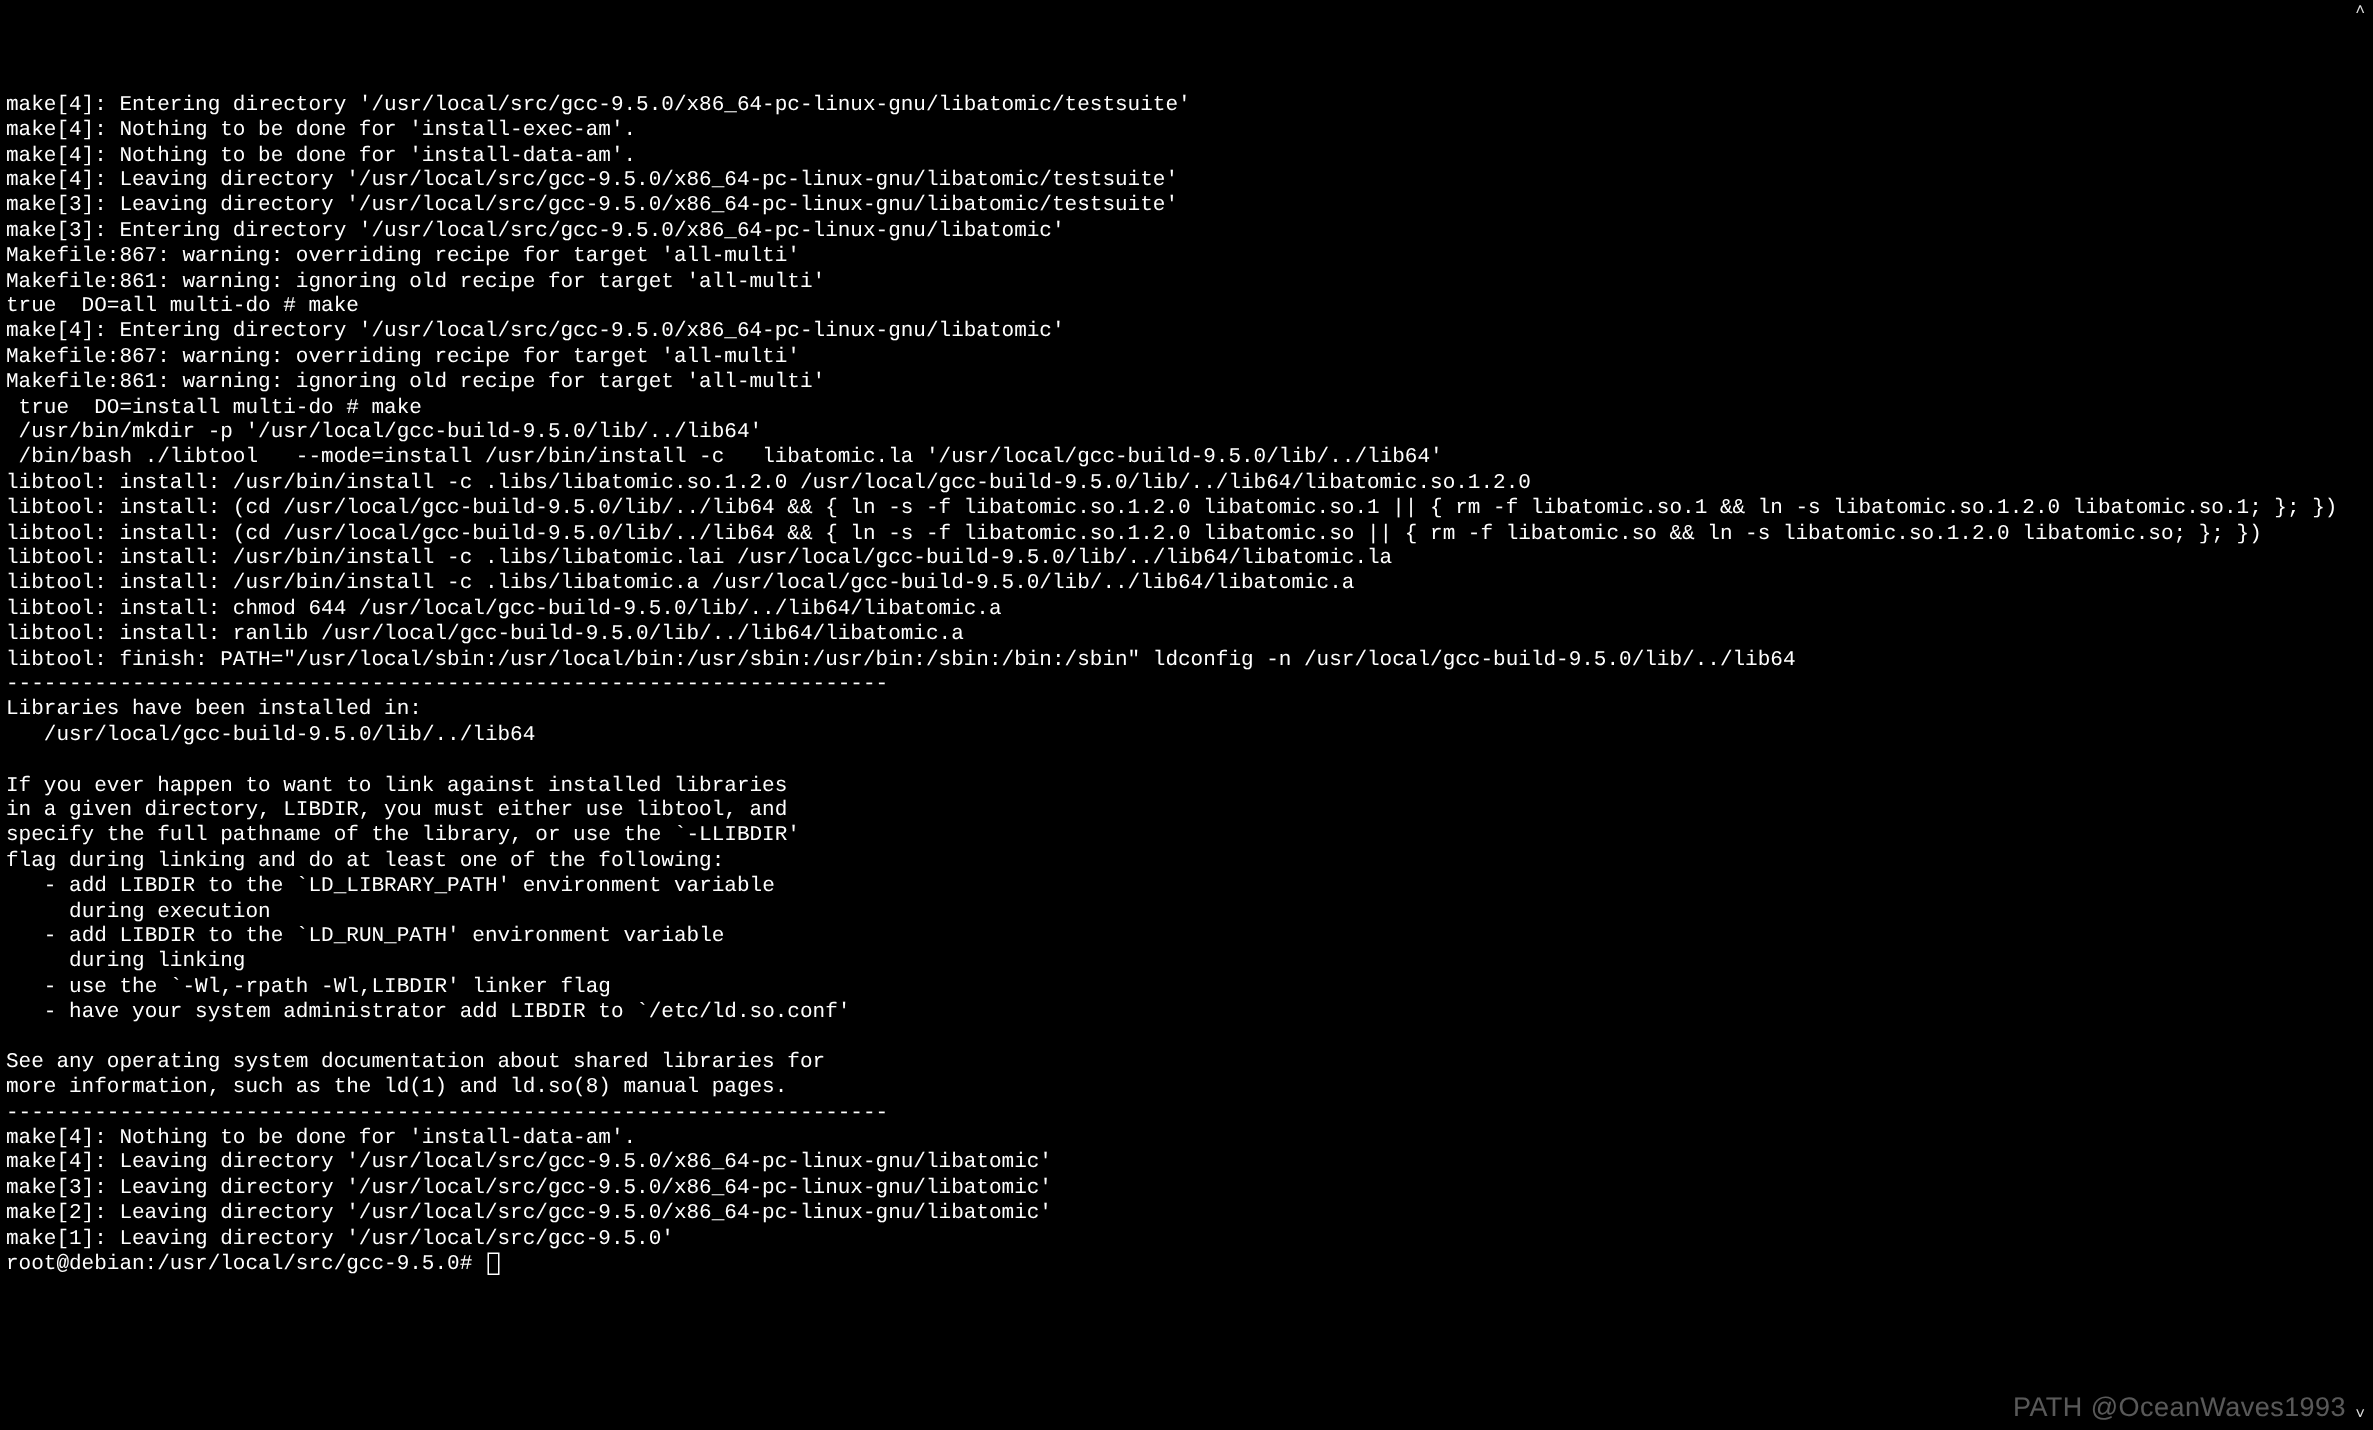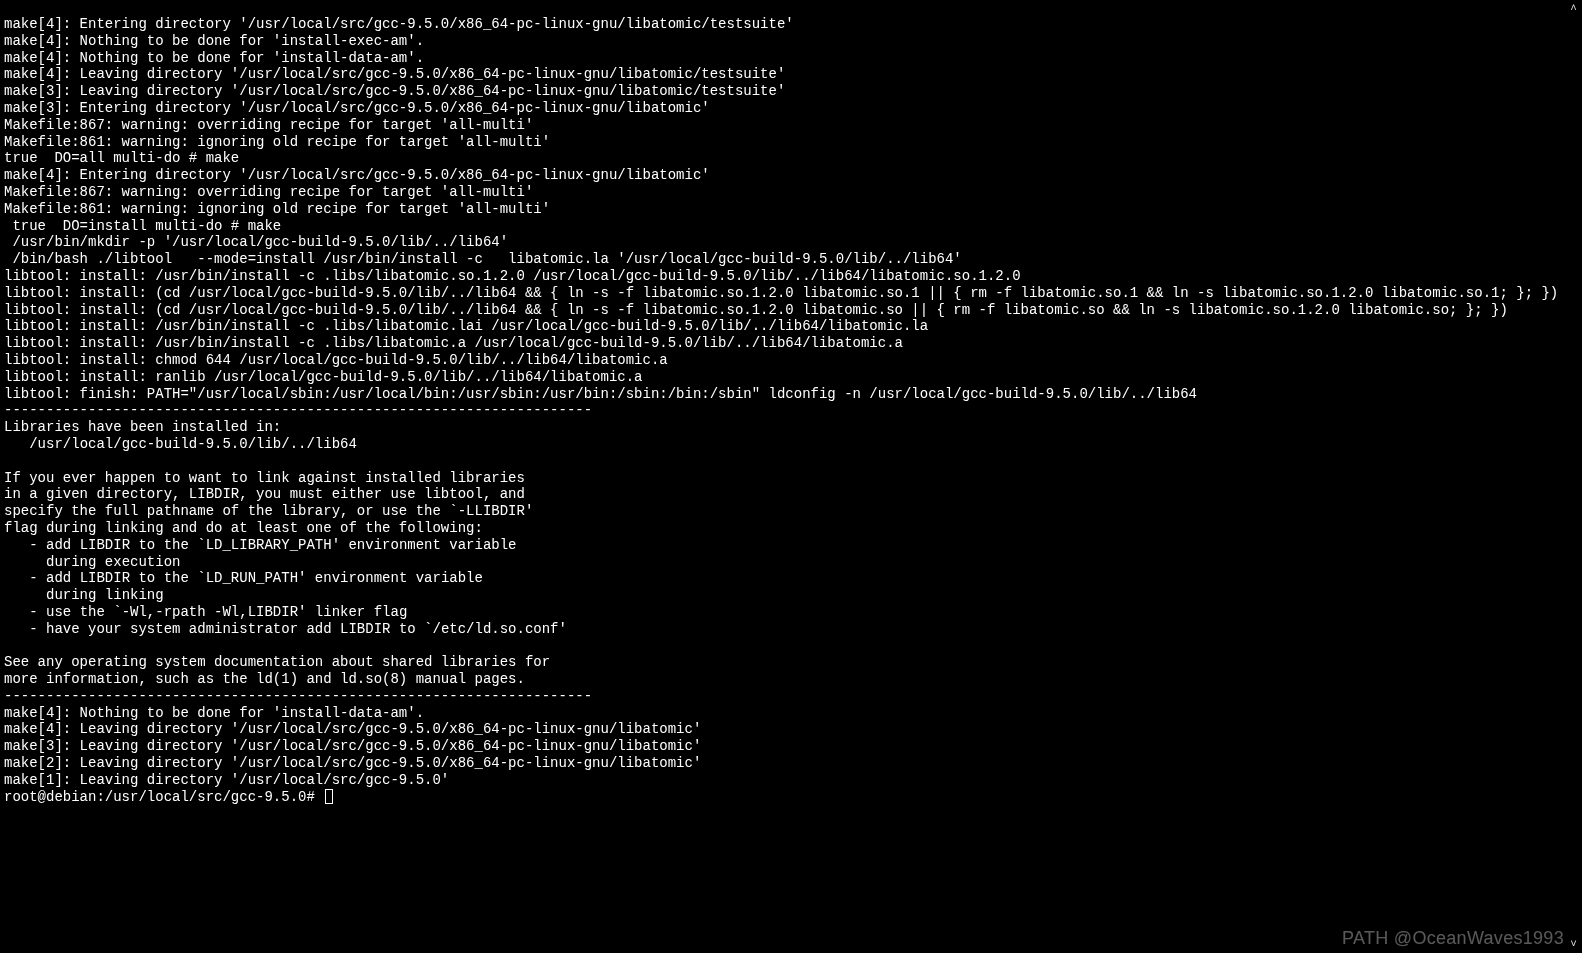--- a/index.html
+++ b/index.html
@@ -16,20 +16,21 @@
       width: 1582px;
       height: 953px;
       position: relative;
       overflow: hidden;
     }
     .terminal-content {
       padding: 16px 4px;
       white-space: pre-wrap;
       word-break: break-all;
       width: calc(100% - 18px);
+      margin-top: 46px;
     }
     .line {
       white-space: pre-wrap;
       word-break: break-all;
     }
     .prompt-line {
       display: flex;
       align-items: flex-start;
     }
     .cursor {

